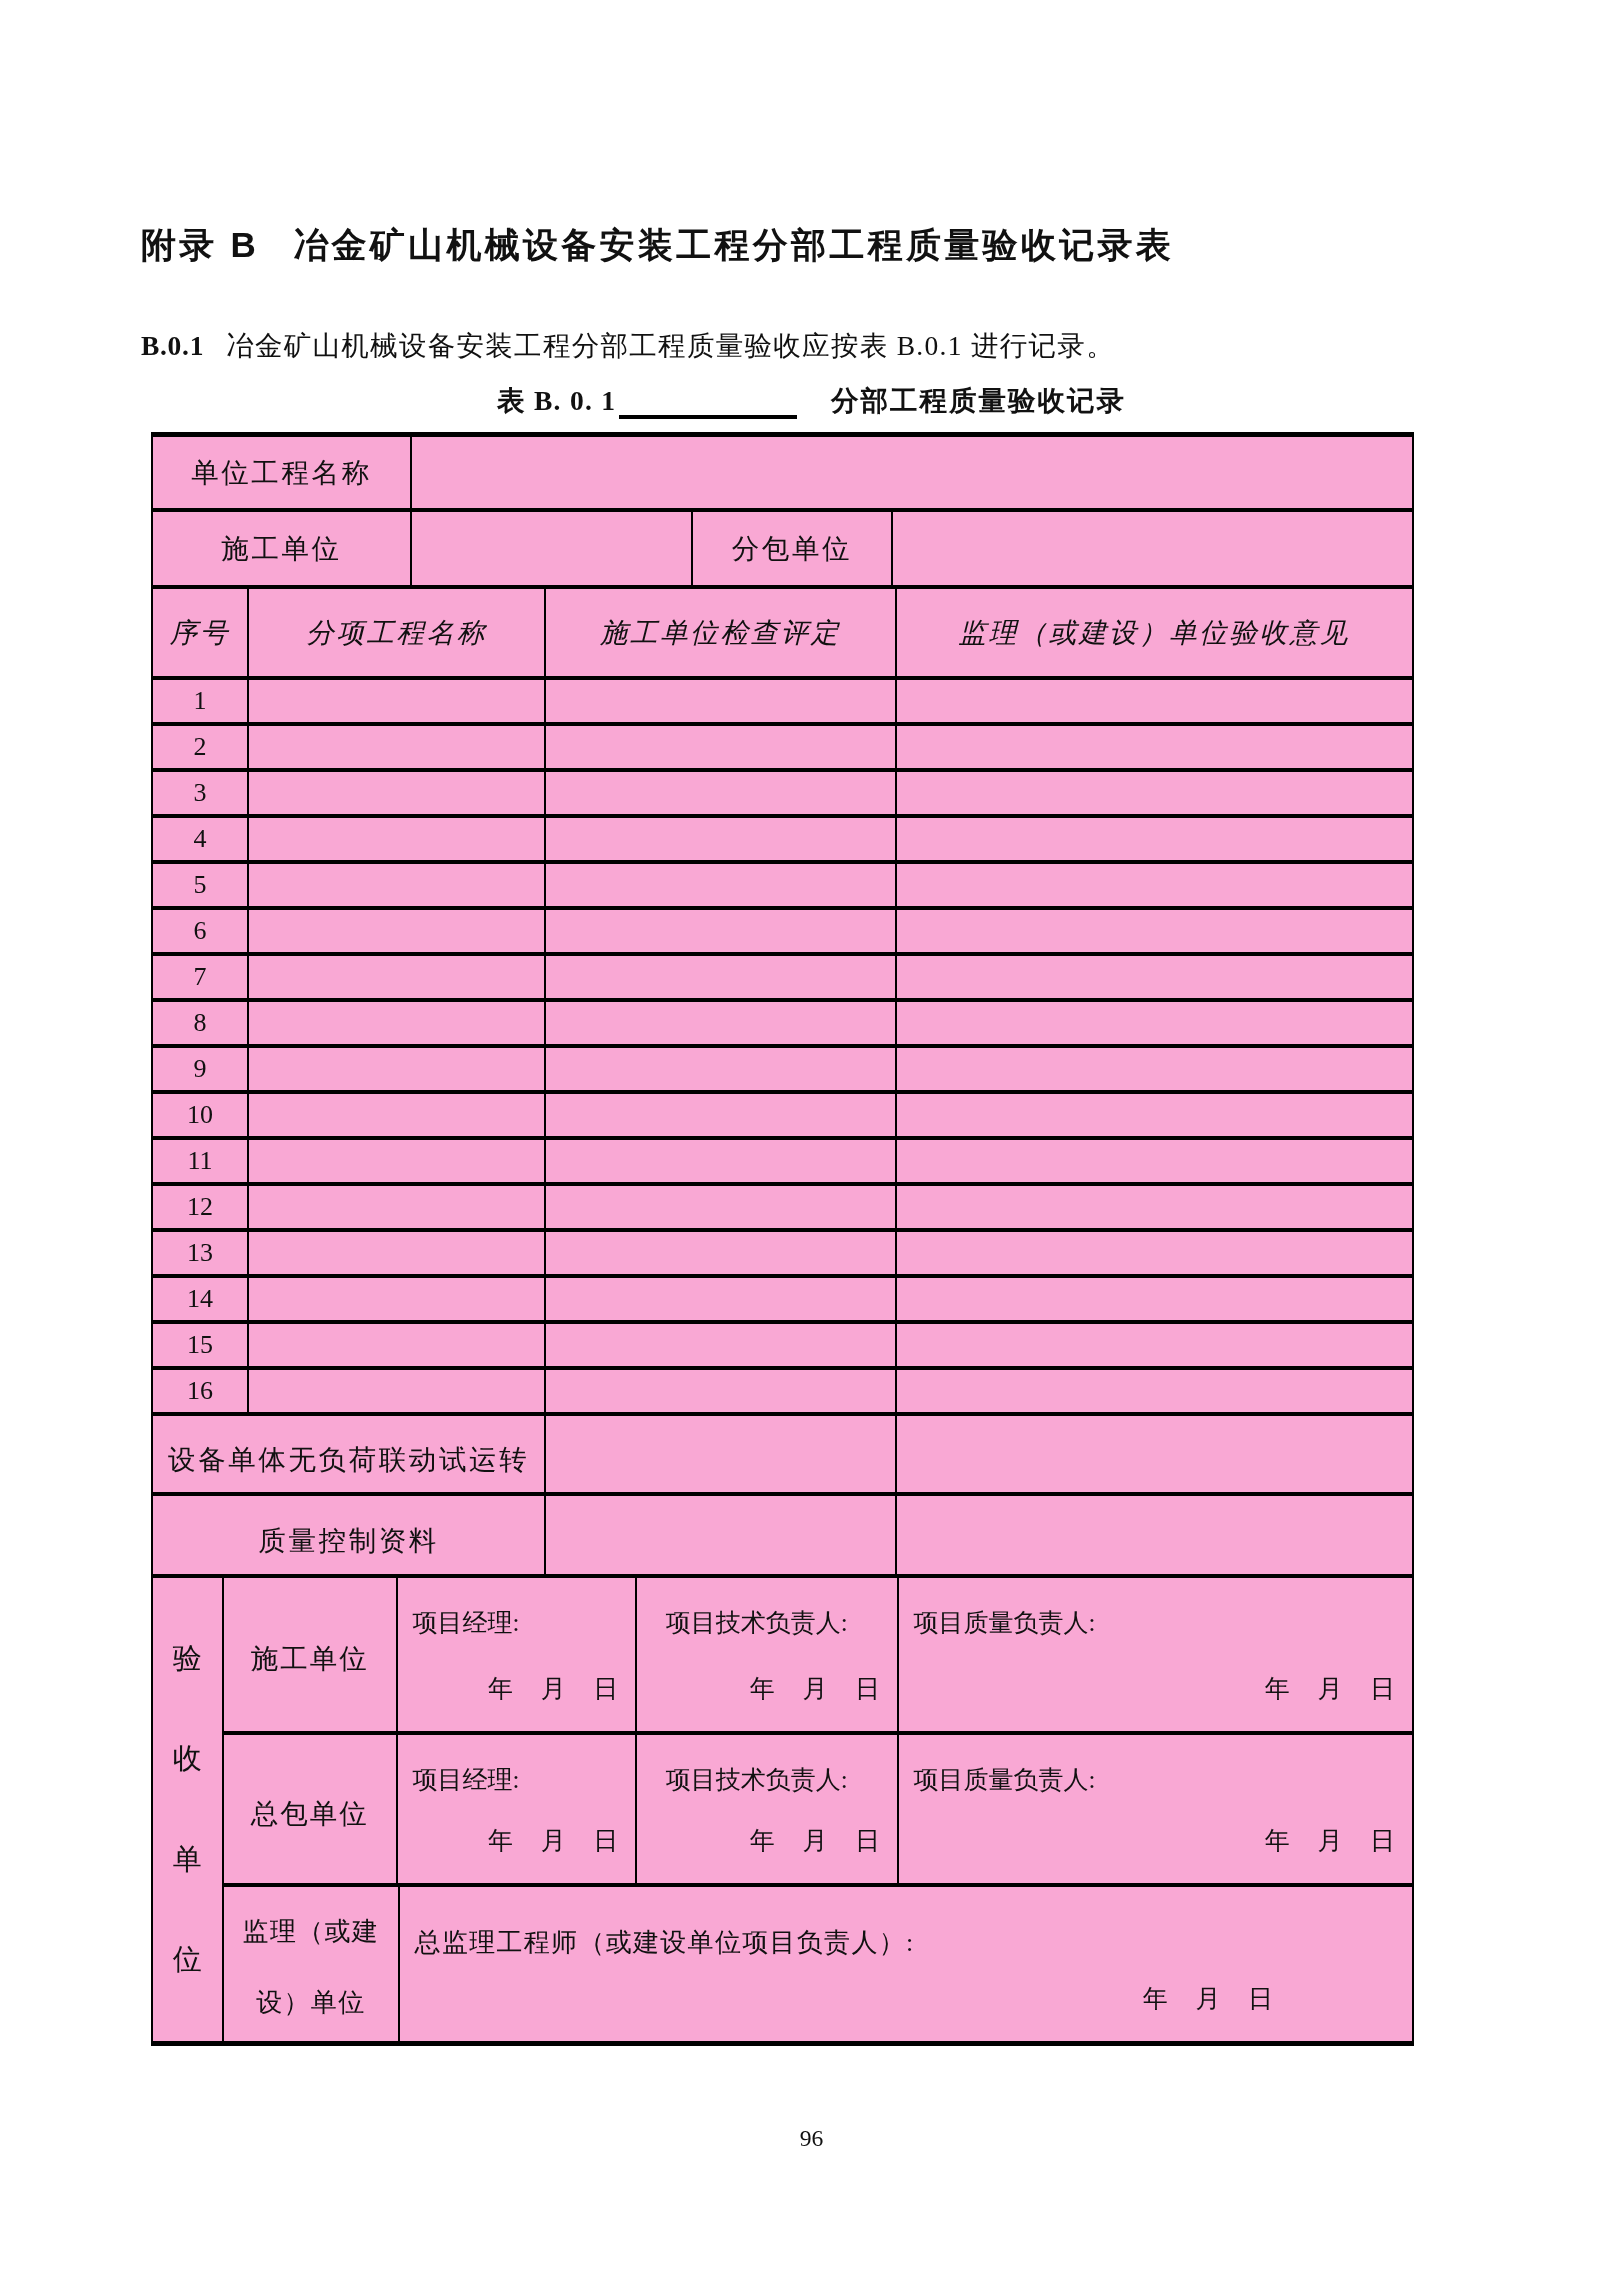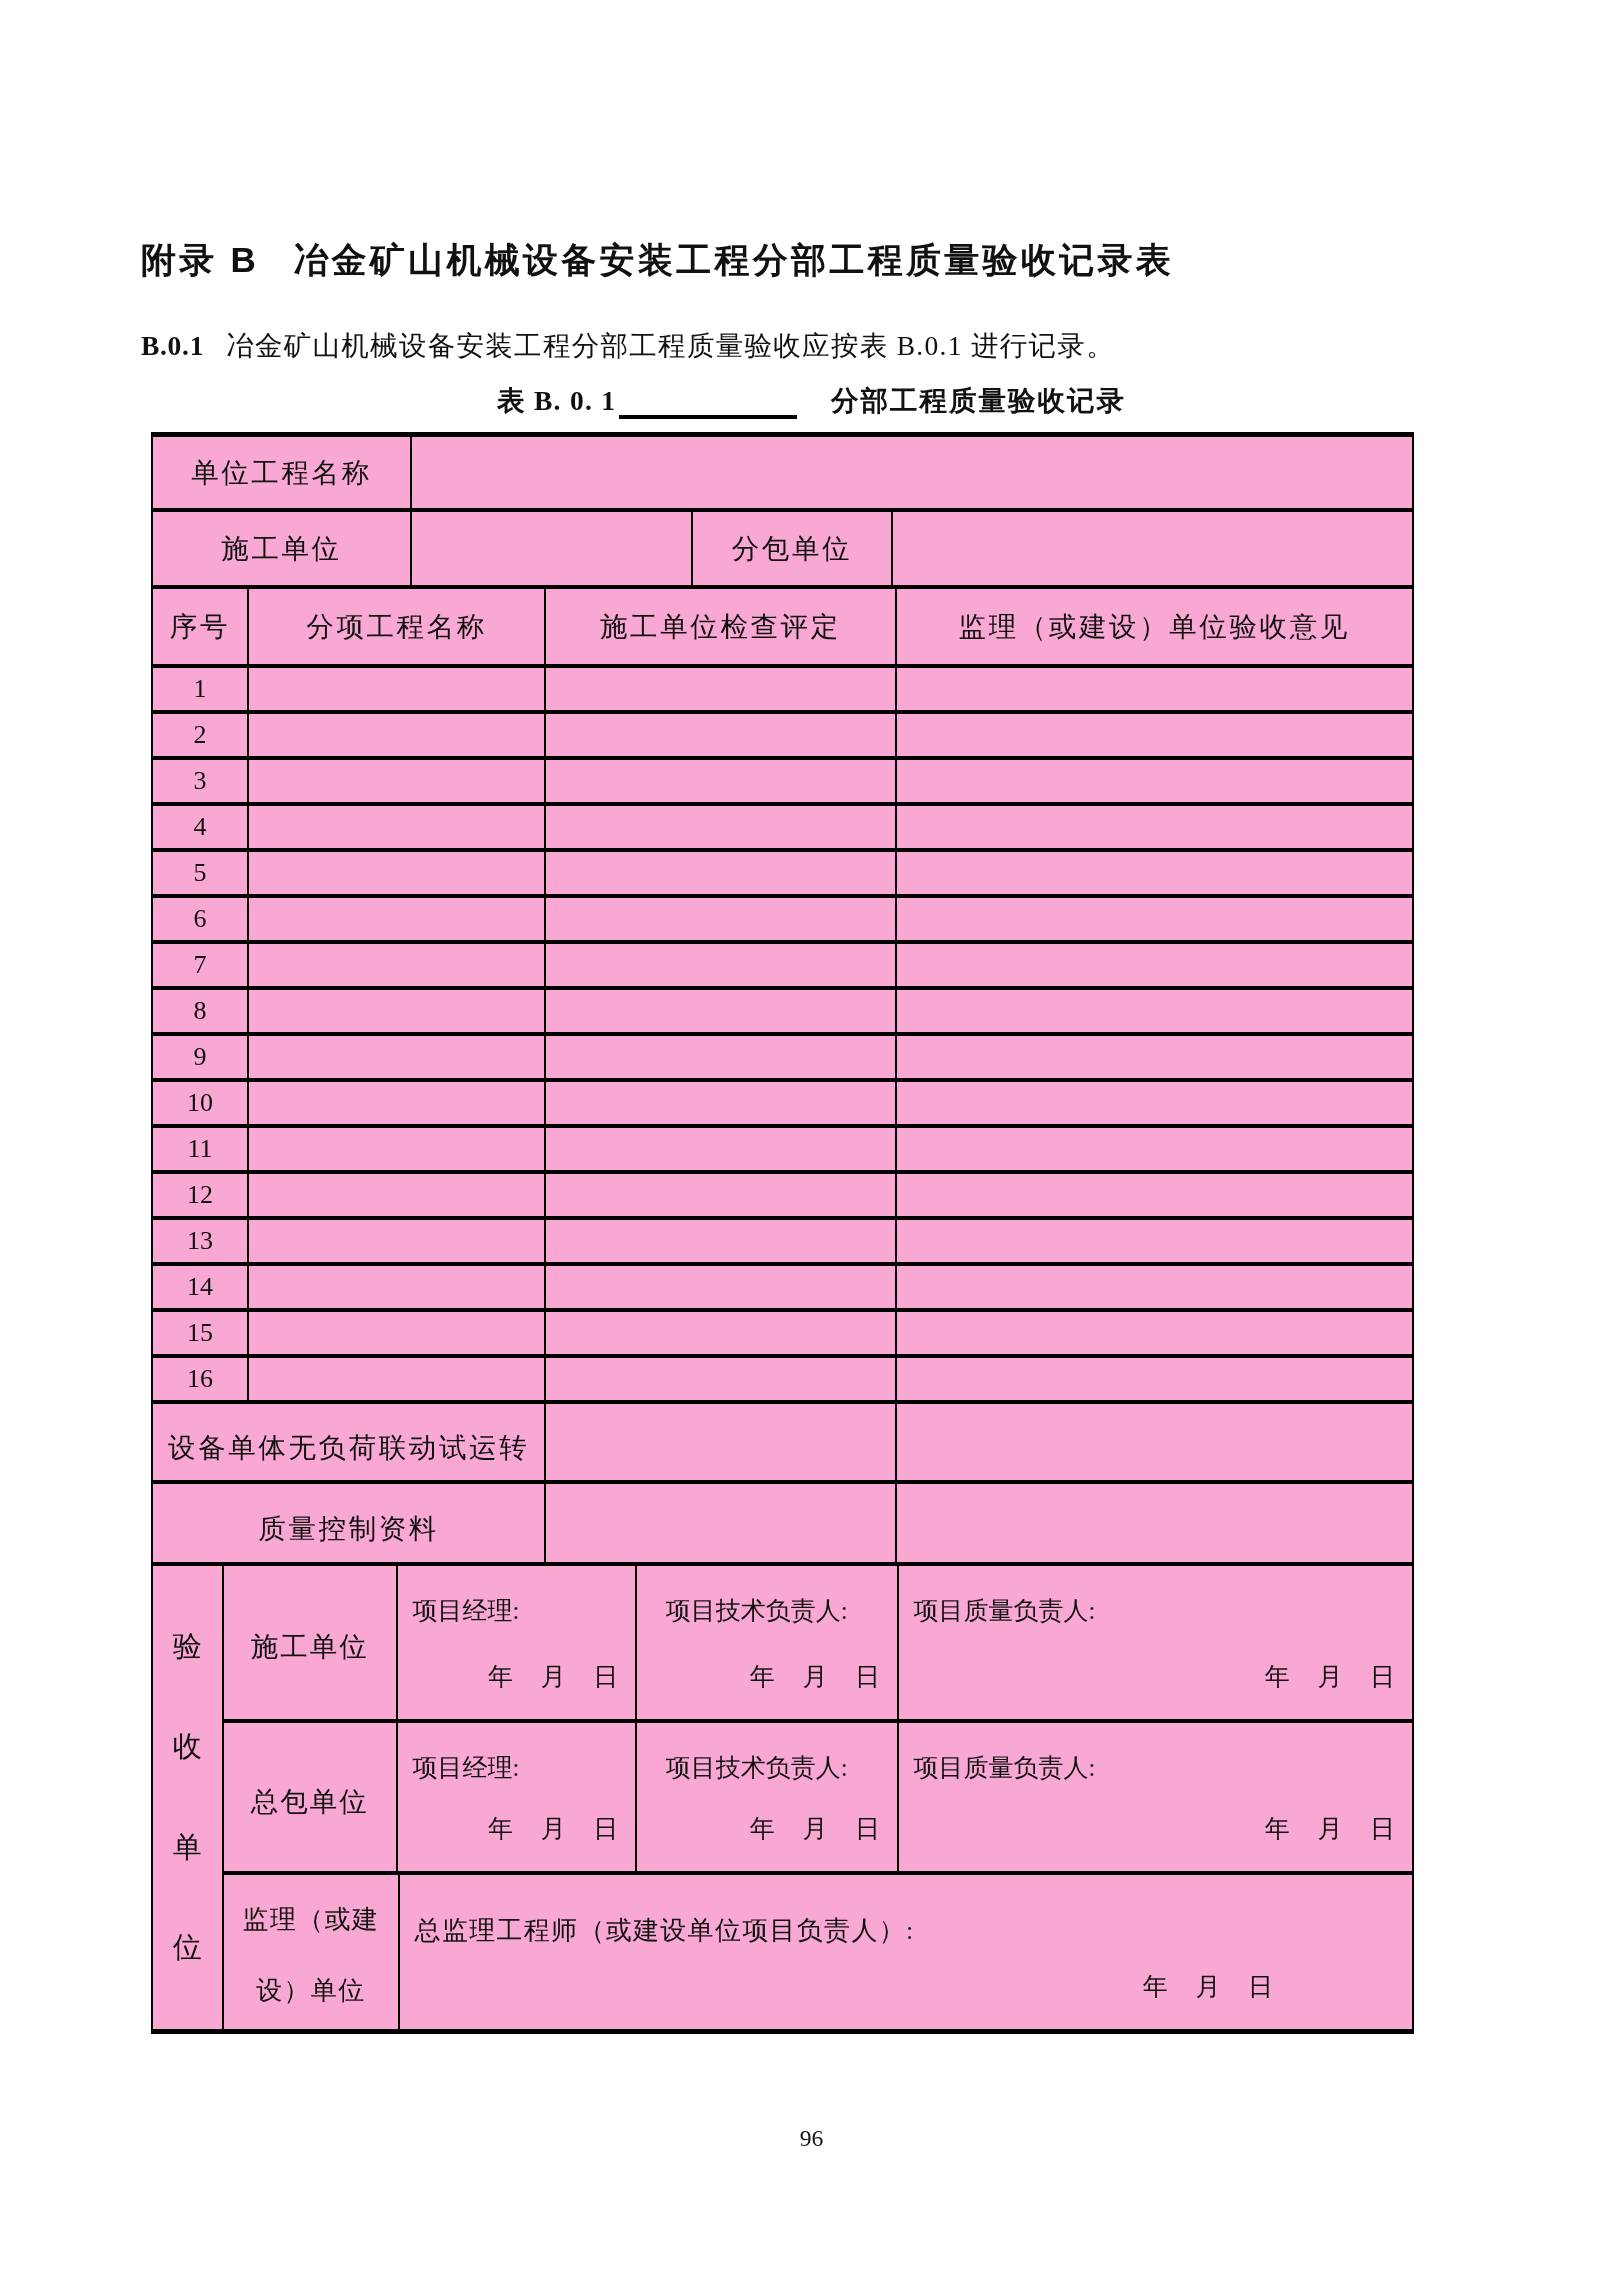--- a/index.html
+++ b/index.html
@@ -4,21 +4,21 @@
 <style>
   * { margin:0; padding:0; box-sizing:border-box; }
   body { background:#e8e8e8; }
   .page {
     position:relative; width:1623px; height:2295px; background:#ffffff;
     font-family:"Liberation Serif","DejaVu Serif",serif; color:#111;
     margin:0 auto; overflow:hidden;
   }
   
   .heading {
-    position:absolute; left:141px; top:237px;
+    position:absolute; left:141px; top:222px;
     font-family:"Liberation Sans","DejaVu Sans",sans-serif;
     font-weight:bold; font-size:35px; letter-spacing:3.3px; white-space:nowrap;
   }
   .heading .gap { display:inline-block; width:34px; }
   
   .intro {
     position:absolute; left:141px; top:328px;
     font-size:27.5px; letter-spacing:1.3px; white-space:nowrap;
   }
   .intro .clause { font-weight:bold; margin-right:22px; letter-spacing:0.7px; }
@@ -43,21 +43,21 @@
     background:#f9a8d4;
   }
   .row { display:flex; width:100%; border-bottom:4.6px solid #000; }
   .cell {
     border-right:2.6px solid #000; display:flex; align-items:center; justify-content:center;
     font-size:27.5px; letter-spacing:2.6px; overflow:hidden;
   }
   .cell.end { border-right:none; }
   .r-unit    { height:75px; }
   .r-contr   { height:77px; }
-  .r-head    { height:79px; }
+  .r-head    { height:91px;font-style:italic; }
   .r-num     { height:46px; }
   .r-nl      { height:80px; }
   .r-qc      { height:82px; }
   
   .w-lab1  { width:20.57%; }  
   .w-rest1 { width:79.43%; }
   .w-c2a { width:22.33%; } .w-c2b { width:15.86%; } .w-c2c { width:41.24%; }
   .w-seq { width:7.62%; } .w-name { width:23.62%; } .w-chk { width:27.82%; } .w-op { width:40.93%; }
   .w-merge { width:31.24%; }
   .num-cell { font-size:26px; letter-spacing:0; }

